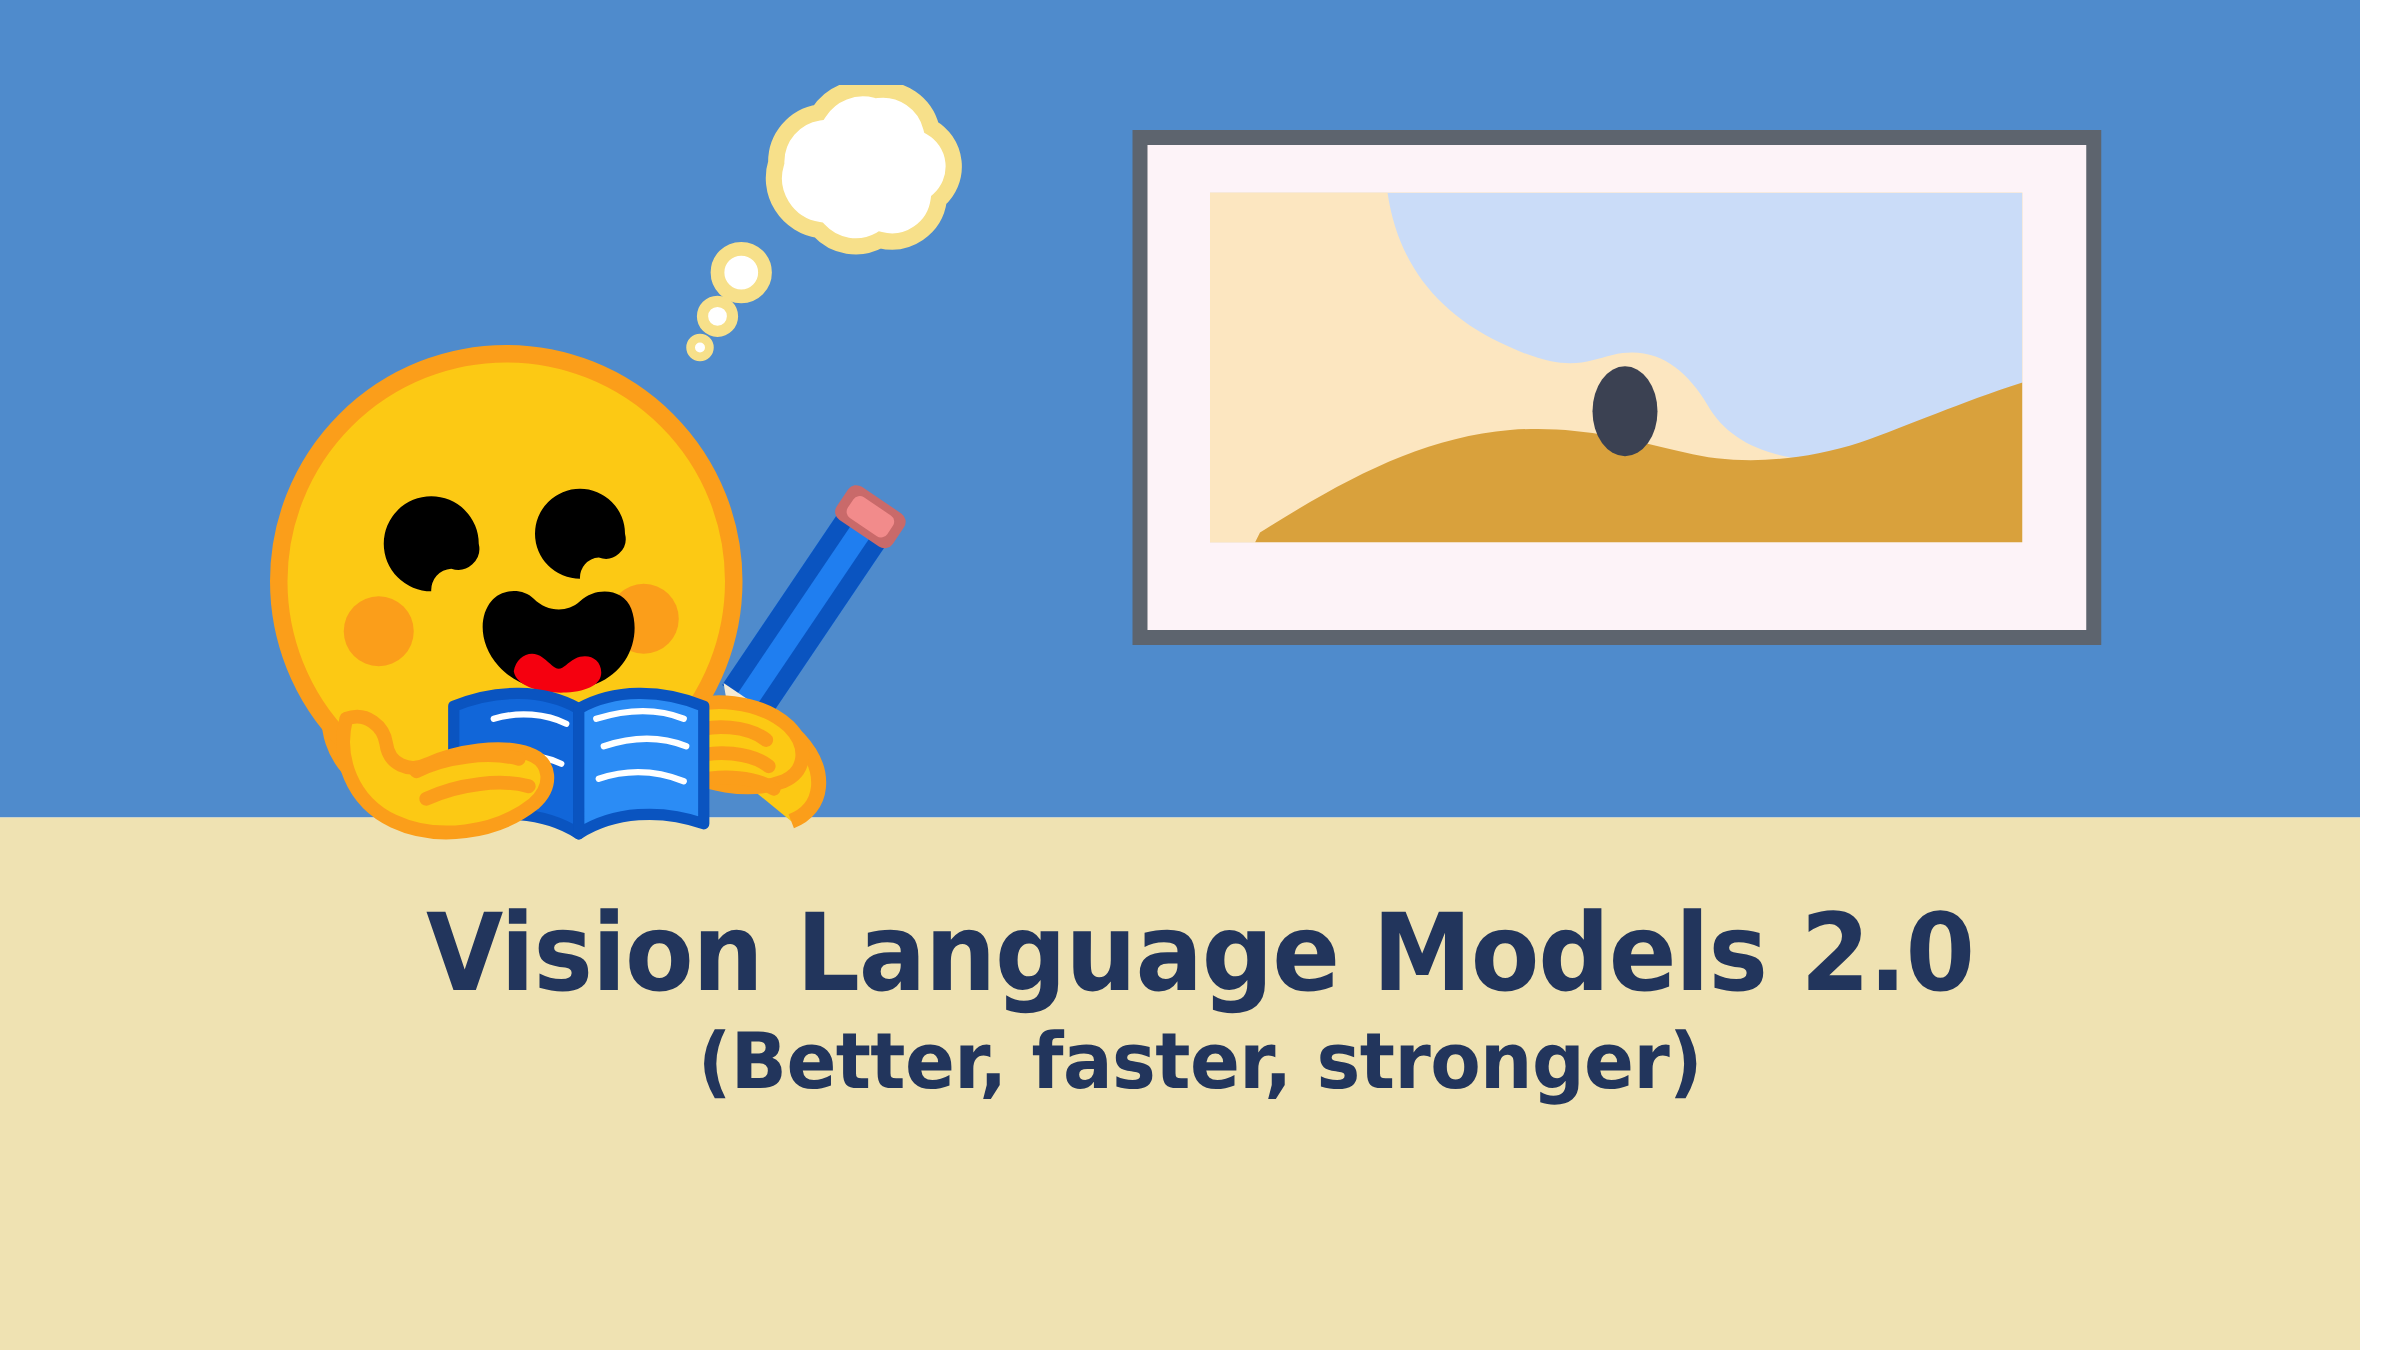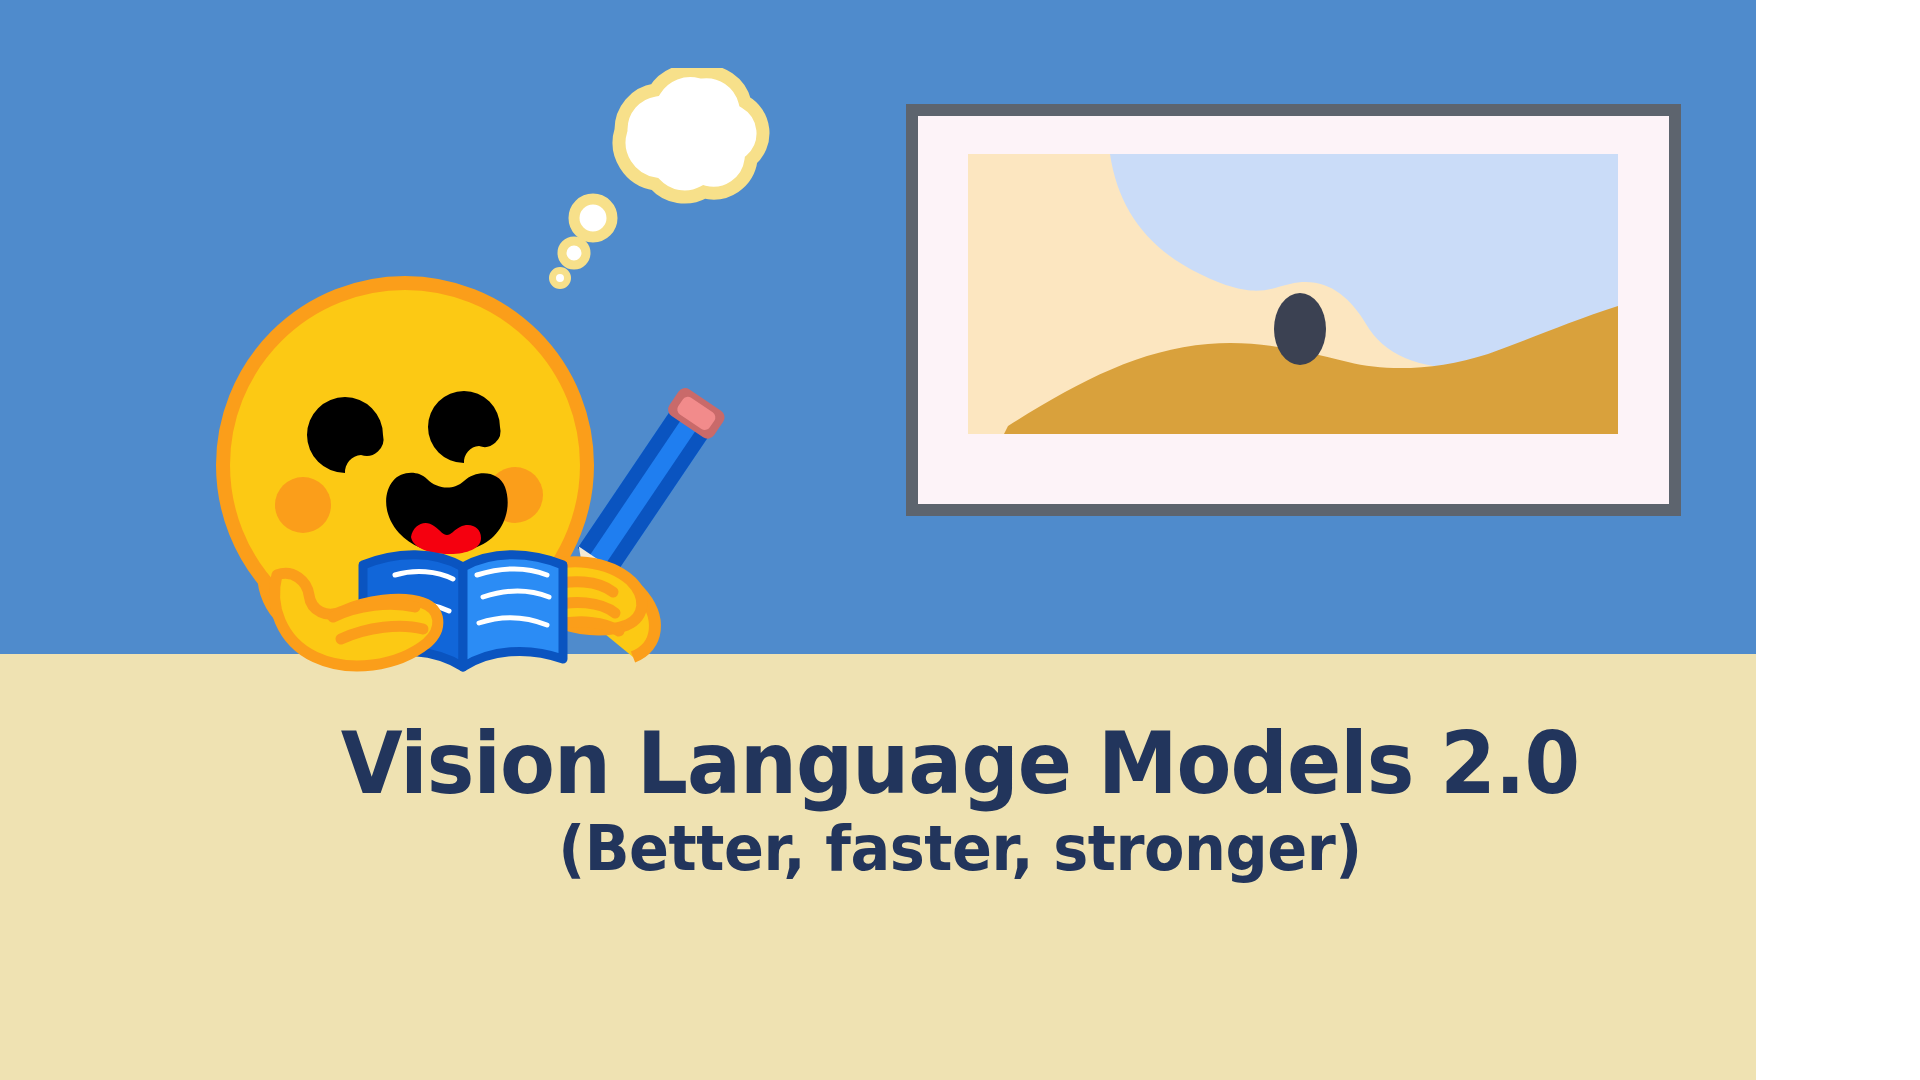--- a/index.html
+++ b/index.html
@@ -2,25 +2,24 @@
 <html><head>
 <meta charset="utf-8">
 <style>
   html, body {
     margin: 0;
     padding: 0;
     background: #ffffff;
   }
   #slide {
     position: relative;
-    width: 1708px;
+    width: 1888px;
     height: 1080px;
     overflow: hidden;
     font-family: "DejaVu Sans", sans-serif;
-    padding-left: 48px;
   }
   
   .wall {
     position: absolute;
     left: 0; top: 0;
     width: 1920px;
     height: 654px;
     background: #4f8bcc;
   }
   .floor {

